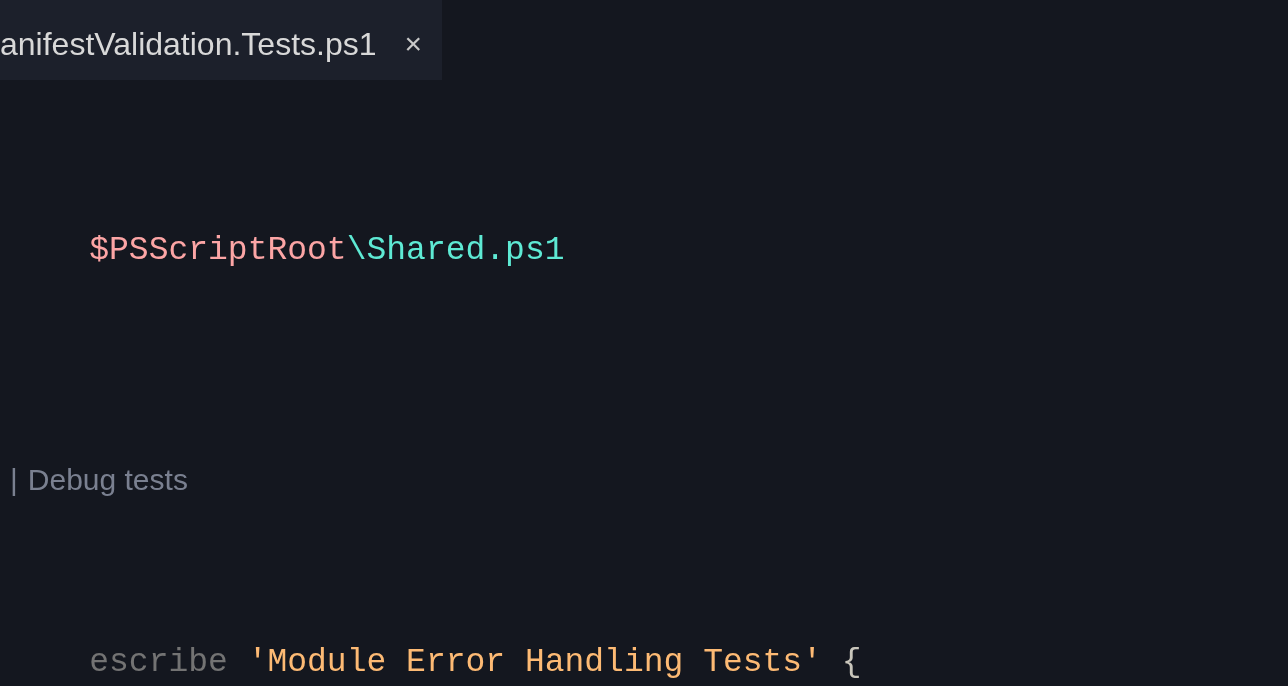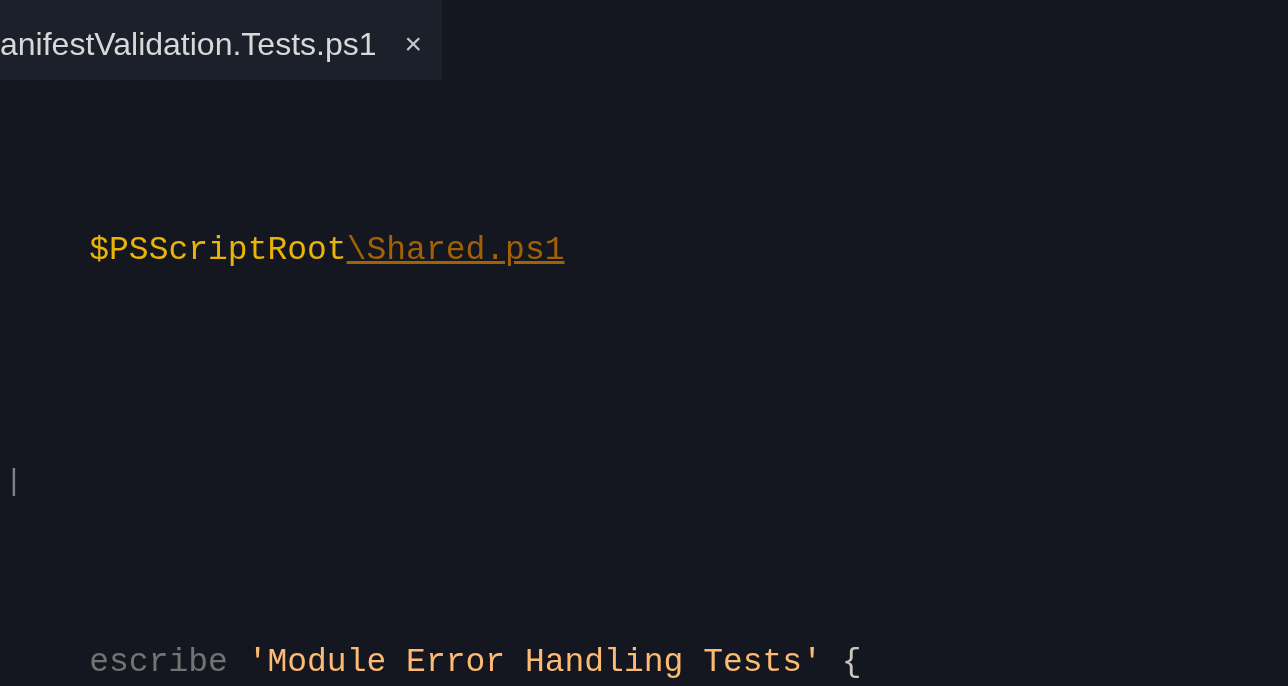--- a/index.html
+++ b/index.html
@@ -46,22 +46,22 @@
   .codelens {
     color: #7a8090;
     font-family: -apple-system, 'Segoe UI', Arial, sans-serif;
     font-size: 30px;
     height: 44px;
     display: flex;
     align-items: center;
     gap: 10px;
   }
   .codelens .sep { color: #7a8090; }
-  .tok-var   { color: #eab308; }
-  .tok-plain { color: #a16207; text-decoration: underline; }
+  .tok-var   { color: #fca5a5; }
+  .tok-plain { color: #5eead4; }
   .tok-key   { color: #737373; }
   .tok-str   { color: #fdba74; }
   .tok-punc  { color: #c9c6bb; }
 </style>
 </head>
 <body>
 
 <div class="tabbar">
   <div class="tab">
     <span class="label">anifestValidation.Tests.ps1</span>
@@ -69,20 +69,21 @@
   </div>
 </div>
 
 <div class="editor">
   <div class="line">
     <span class="tok-var">$PSScriptRoot</span><span class="tok-plain">\Shared.ps1</span>
   </div>
   <div class="line"></div>
   <div class="codelens">
     <span class="sep">|</span>
+    <span>Debug tests</span>
   </div>
   <div class="line">
     <span class="tok-key">escribe</span><span> </span><span class="tok-str">'Module Error Handling Tests'</span><span class="tok-punc"> {</span>
   </div>
   
   
   
   
   
   

